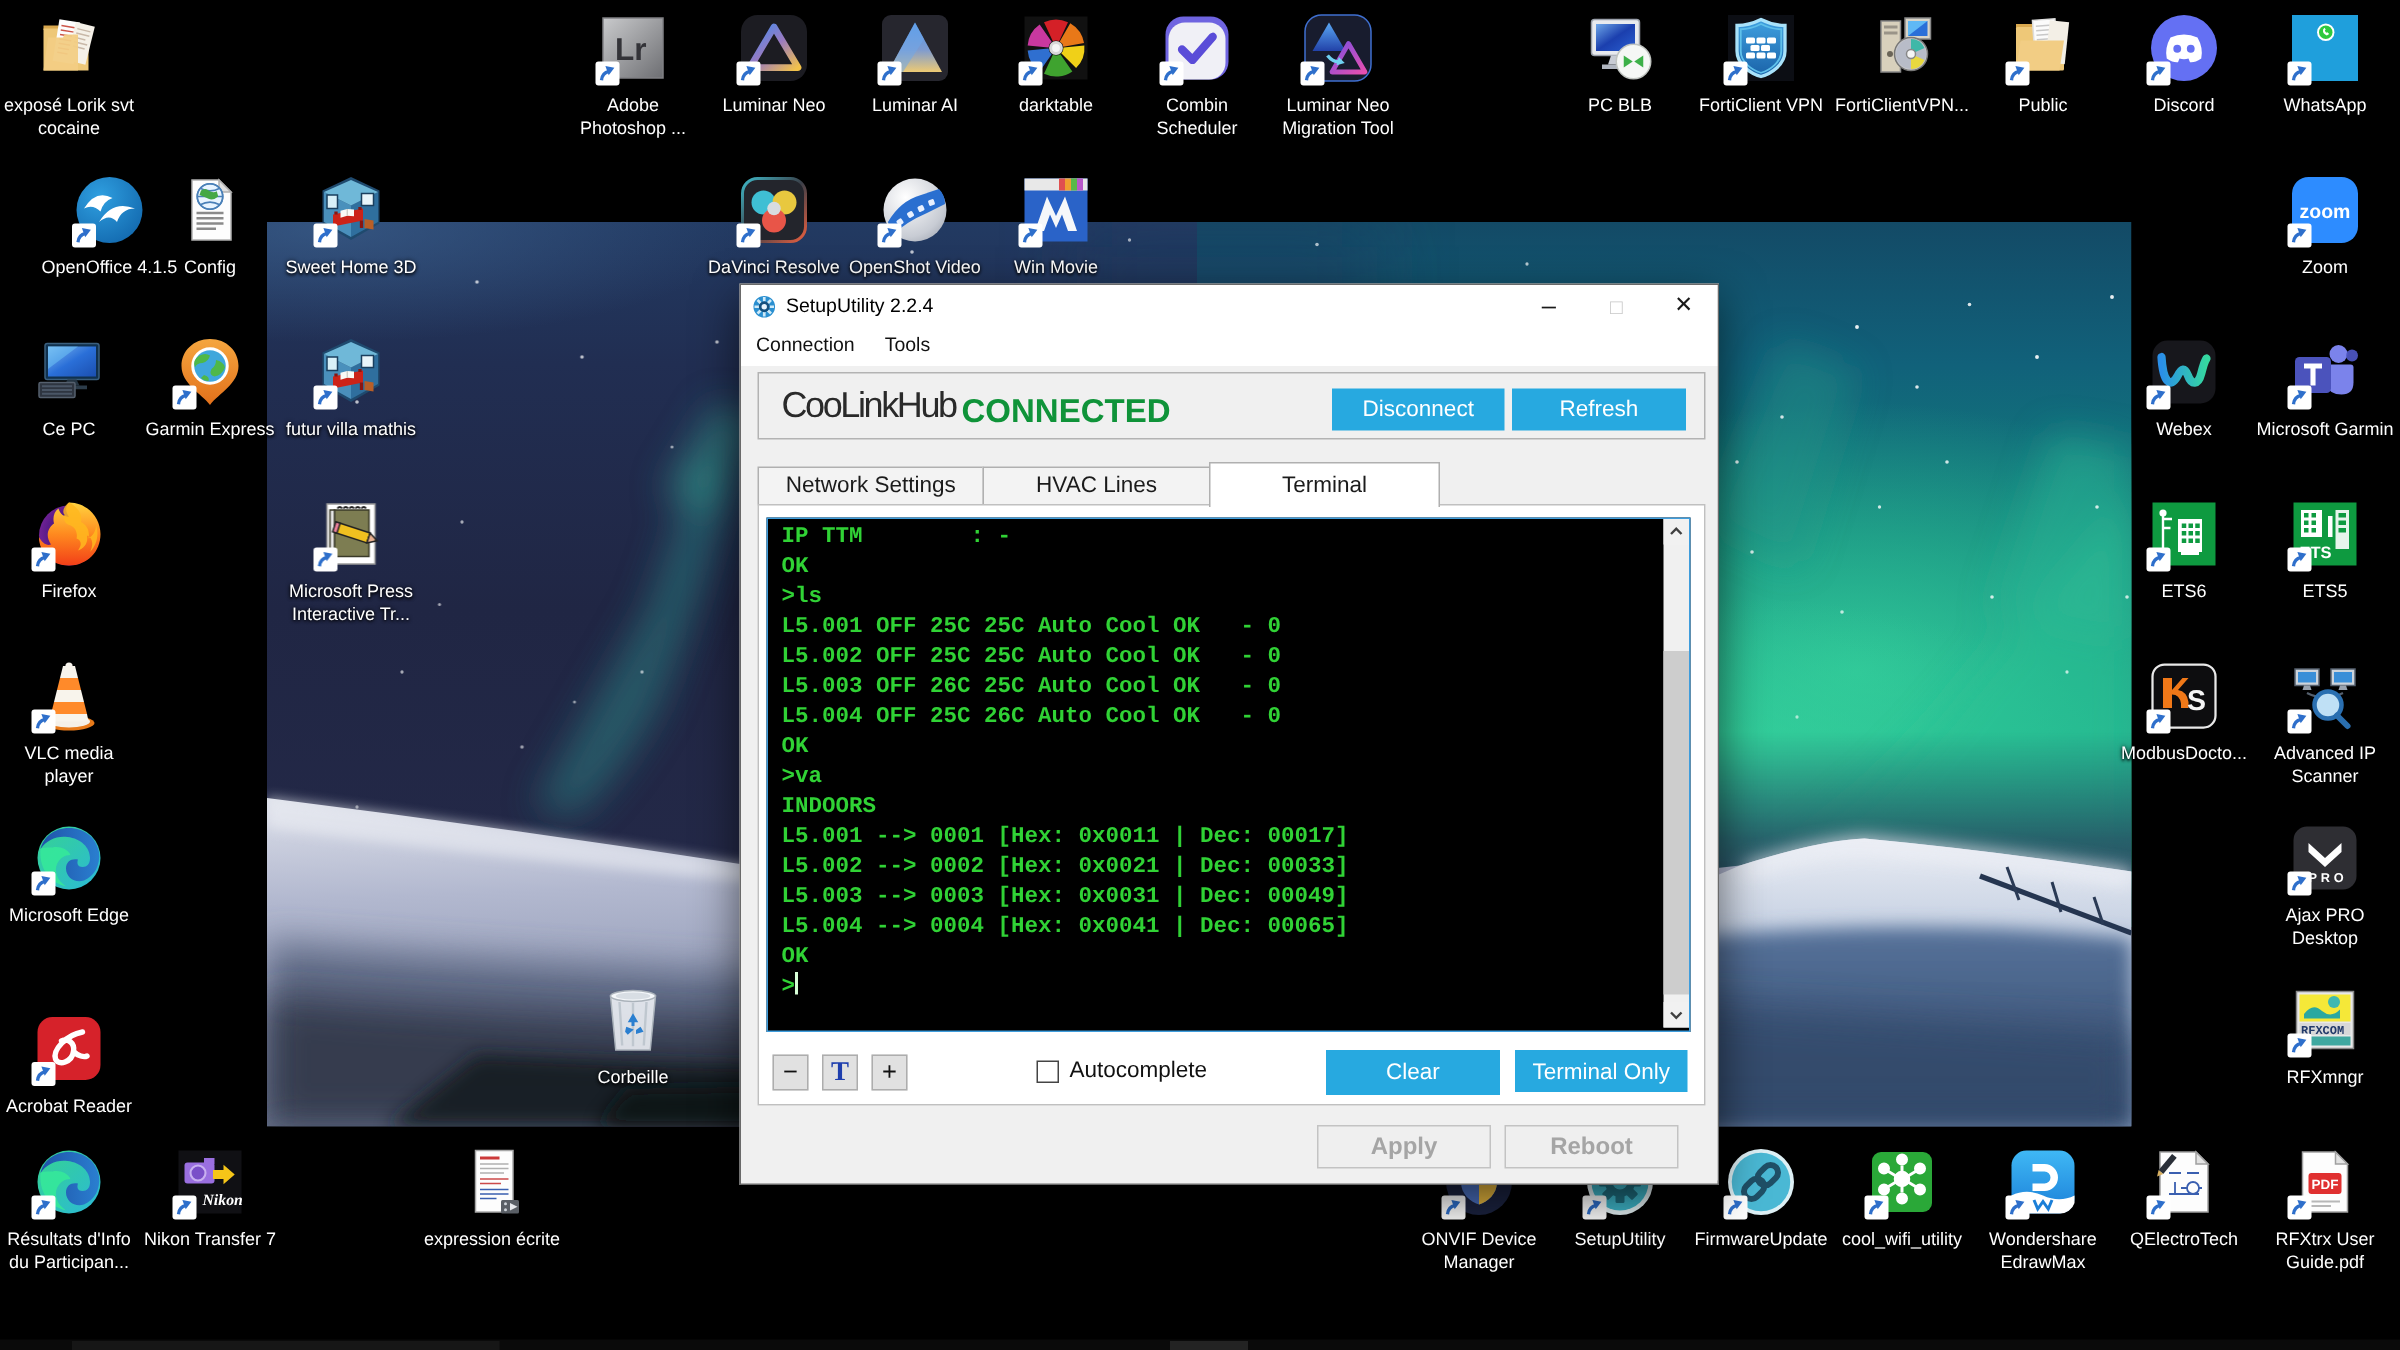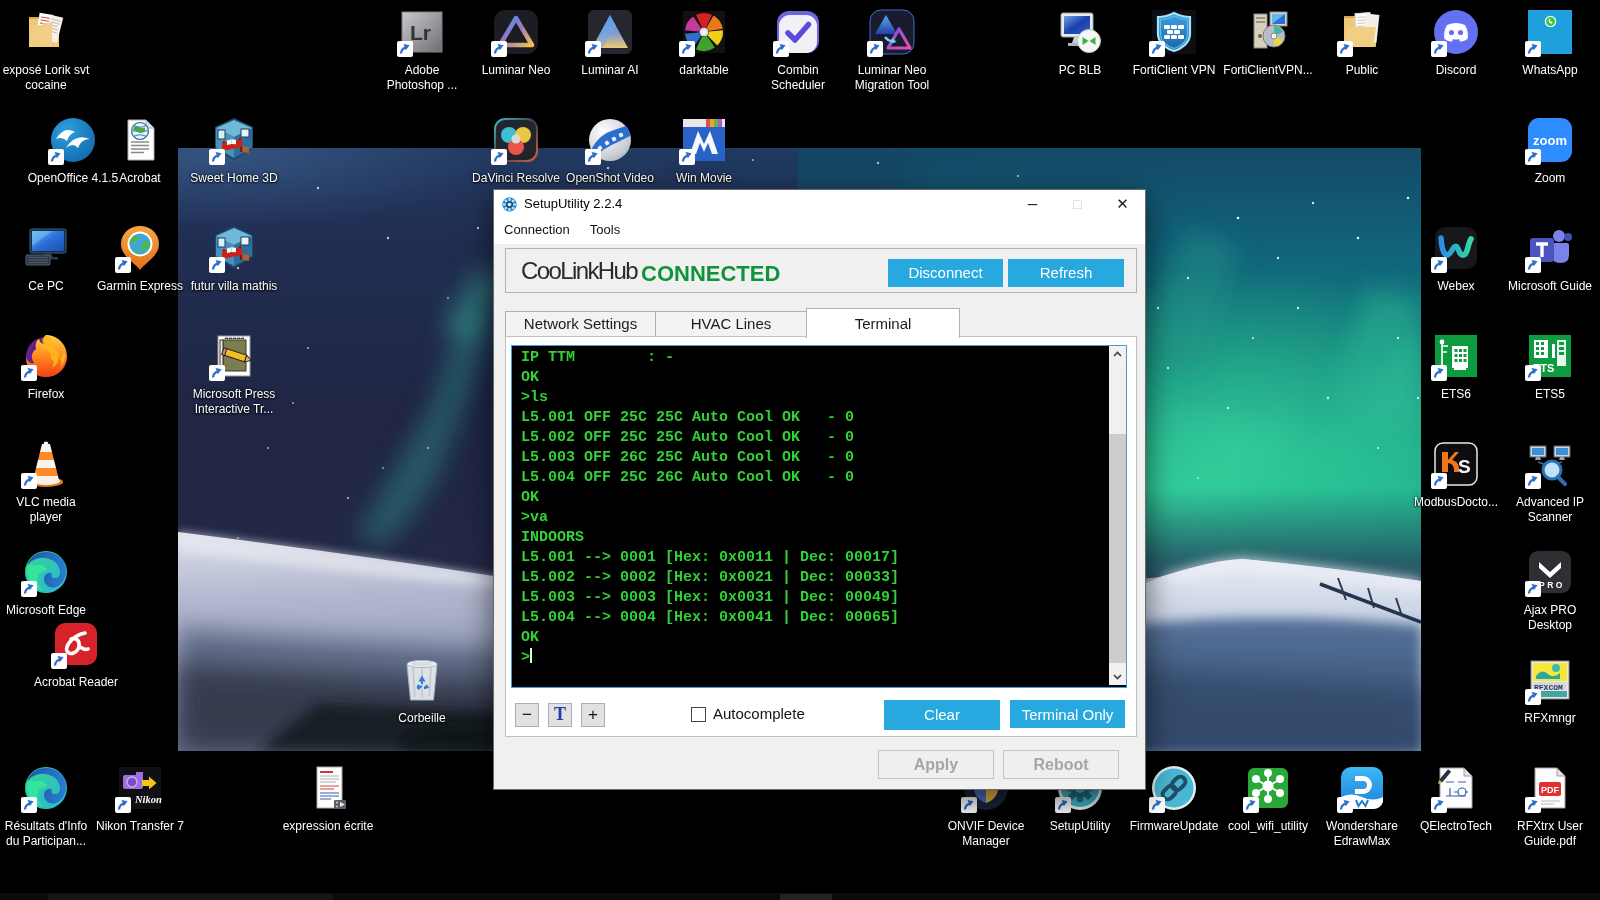--- a/index.html
+++ b/index.html
@@ -486,21 +486,21 @@
 <svg width="48" height="48" viewBox="0 0 48 48">
           <path d="M12 4 h18 l8 8 v32 h-26 z" fill="#fdfdfd" stroke="#b0b0b0"></path>
           <path d="M30 4 l8 8 h-8 z" fill="#e0e0e0" stroke="#b0b0b0"></path>
           <path d="M15 26h18M15 29.5h18M15 33h18M15 36.5h13" stroke="#8a8a8a" stroke-width="1.6"></path>
           <path d="M16 13 l4 -3 M32 13 l-4 -3" stroke="#aaa" stroke-width="1" fill="none"></path>
           <circle cx="24" cy="15" r="8.5" fill="#e8f4ff" stroke="#4a80b8"></circle>
           <path d="M24 6.5 a8.5 8.5 0 0 1 0 17 M15.5 15 h17 M17.5 9.5 q6.5 3.5 13 0 M17.5 20.5 q6.5 -3.5 13 0 M24 6.5 a8.5 8.5 0 0 0 0 17" stroke="#4a80b8" stroke-width="1.1" fill="none"></path>
           <path d="M18 11 q3 -2 5 0 q3 2 5.5 0.5 l1 3.5 q-3.5 3 -6.5 1.5 q-3 -1.5 -6 -2.5 z" fill="#45a845"></path>
         </svg>
 </div>
-      <div class="lbl">Acrobat</div>
+      <div class="lbl">Config</div>
     </div>
 <div class="ic" style="left:187px;top:116px;">
       <div class="g">
 <svg width="48" height="48" viewBox="0 0 48 48">
           <path d="M24 2 L43 11 V33 L24 44 L5 33 V11 Z" fill="#1f4a6e"></path>
           <path d="M6 12 L24 21 V42 L6 32 Z" fill="#4a90bc"></path>
           <path d="M42 12 L24 21 V42 L42 32 Z" fill="#2f6f9e"></path>
           <path d="M24 4 L42 12 L24 21 L6 12 Z" fill="#6fb8d8"></path>
           <rect x="8" y="14" width="7" height="9" fill="#d8f0f8" stroke="#1a3f5e"></rect>
           <rect x="31" y="13" width="8" height="8" fill="#e8f5fa" stroke="#1a3f5e"></rect>
@@ -708,21 +708,21 @@
           <rect x="4" y="14" width="24" height="24" rx="3" fill="#4b53bc"></rect>
           <path d="M10 20 h12 M16 20 v13" stroke="#fff" stroke-width="3.4"></path>
         </svg>
 <span class="sc">
           <svg width="16" height="16" viewBox="0 0 16 16">
             <path d="M4 12.5 Q4.5 7.5 9 6.6" stroke="#2e6fcb" stroke-width="2.2" fill="none"></path>
             <path d="M6.6 3 L12.6 4.2 L8.8 9.2 Z" fill="#2e6fcb"></path>
           </svg>
         </span>
 </div>
-      <div class="lbl">Microsoft Guide</div>
+      <div class="lbl">Microsoft Garmin</div>
     </div>
 
 <div class="ic" style="left:-1px;top:332px;">
       <div class="g">
 <svg width="48" height="48" viewBox="0 0 48 48">
           <defs>
             <radialGradient id="ffg" cx="0.5" cy="0.45" r="0.65">
               <stop offset="0" stop-color="#30125a"></stop>
               <stop offset="0.55" stop-color="#5a1b8a"></stop>
               <stop offset="1" stop-color="#8a2aa0"></stop>
@@ -936,21 +936,21 @@
 <span class="sc">
           <svg width="16" height="16" viewBox="0 0 16 16">
             <path d="M4 12.5 Q4.5 7.5 9 6.6" stroke="#2e6fcb" stroke-width="2.2" fill="none"></path>
             <path d="M6.6 3 L12.6 4.2 L8.8 9.2 Z" fill="#2e6fcb"></path>
           </svg>
         </span>
 </div>
       <div class="lbl">Ajax PRO<br>Desktop</div>
     </div>
 
-<div class="ic" style="left:-1px;top:620px;padding-left:30px;">
+<div class="ic" style="left:-1px;top:675px;">
       <div class="g">
 <svg width="48" height="48" viewBox="0 0 48 48">
           <rect x="3" y="3" width="42" height="42" rx="10" fill="#d6222a"></rect>
           <path d="M33 13 C22 15 13 25 15 31 C17 36 26 33 27 26 C28 20 23 17 19 19 M27 26 C30 29 34 30 36 29" stroke="#fff" stroke-width="3.6" fill="none" stroke-linecap="round"></path>
         </svg>
 <span class="sc">
           <svg width="16" height="16" viewBox="0 0 16 16">
             <path d="M4 12.5 Q4.5 7.5 9 6.6" stroke="#2e6fcb" stroke-width="2.2" fill="none"></path>
             <path d="M6.6 3 L12.6 4.2 L8.8 9.2 Z" fill="#2e6fcb"></path>
           </svg>

